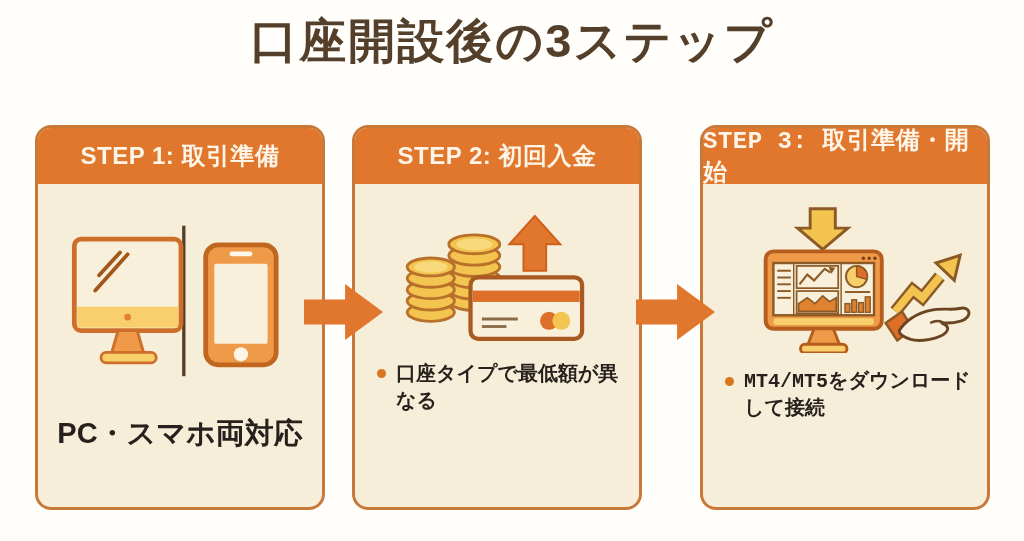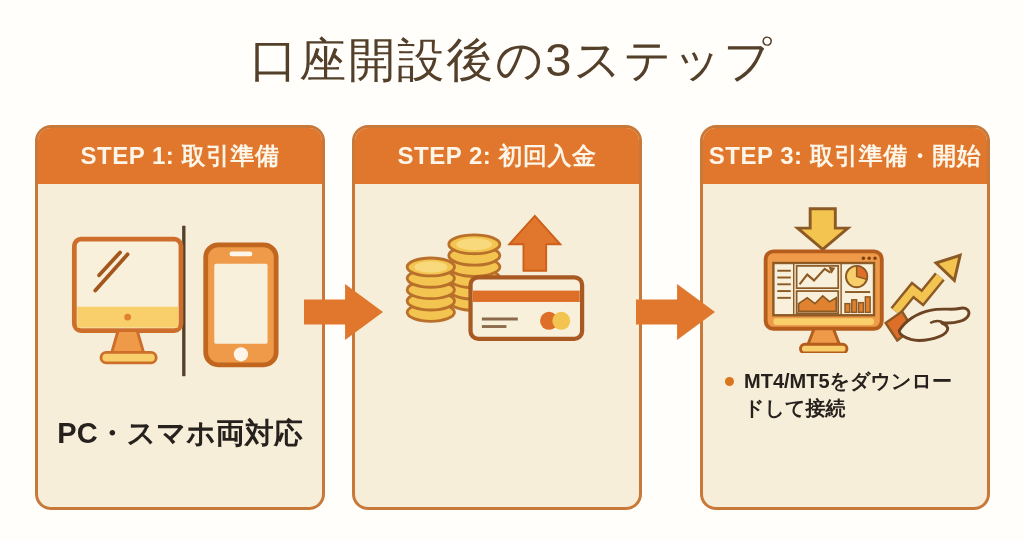--- a/index.html
+++ b/index.html
@@ -1,25 +1,25 @@
 <!DOCTYPE html>
 <html><head>
 <meta charset="utf-8">
 <style>
   html,body{margin:0;padding:0;}
   body{font-family:"Liberation Sans","DejaVu Sans",sans-serif;background:#ffffff;}
   .page{position:relative;width:1024px;height:541px;background:#fffefb;overflow:hidden;}
 
-  .page-title{position:absolute;top:29px;left:0;width:100%;text-align:center;
-    font-size:47px;font-weight:400;color:#54402a;letter-spacing:2px;margin:0;}
+  .page-title{position:absolute;top:10px;left:0;width:100%;text-align:center;
+    font-size:47px;font-weight:700;color:#54402a;letter-spacing:2px;margin:0;}
 
   .card{position:absolute;top:125px;width:290px;height:385px;background:#f7eeda;
     border:3px solid #c8793a;border-radius:16px;overflow:hidden;box-sizing:border-box;
     display:flex;flex-direction:column;}
-  .card-1{left:35px;} .card-2{left:352px;} .card-3{left:700px;}
+  .card-1{left:35px;} .card-2{left:352px;} .card-3{left:700px;font-family:Liberation Mono, monospace;}
 
   .card-header{height:56px;flex:0 0 56px;background:#e0772c;display:flex;align-items:center;
     justify-content:center;color:#fdf6e8;font-size:24px;font-weight:700;letter-spacing:0.5px;}
 
   .card-body{flex:1;display:flex;flex-direction:column;align-items:center;}
   .icon-wrap{display:flex;justify-content:center;align-items:center;}
   .card-1 .icon-wrap{margin-top:34px;height:166px;}
   .card-2 .icon-wrap{margin-top:20px;height:142px;}
   .card-3 .icon-wrap{margin-top:18px;height:152px;}
 
@@ -101,20 +101,24 @@
 
           <rect x="82" y="75" width="118" height="65" rx="8" fill="#f9f0dc" stroke="#a85a22" stroke-width="4.5"></rect>
           <rect x="84.5" y="89" width="113" height="12" fill="#dd6f28"></rect>
           <line x1="94" y1="119" x2="132" y2="119" stroke="#8a6a4a" stroke-width="3"></line>
           <line x1="94" y1="127" x2="120" y2="127" stroke="#8a6a4a" stroke-width="3"></line>
           <circle cx="165" cy="121" r="9.5" fill="#dd6f28"></circle>
           <circle cx="178" cy="121" r="9.5" fill="#f3c44f"></circle>
         </svg>
       </div>
       <ul class="bullets">
+        <li>
+          <span class="dot"></span>
+          <span class="b-text">口座タイプで最低額が異なる</span>
+        </li>
       </ul>
     </div>
   </section>
 
   <section class="card card-3">
     <header class="card-header">
       <span>STEP 3: 取引準備・開始</span>
     </header>
     <div class="card-body">
       <div class="icon-wrap">

